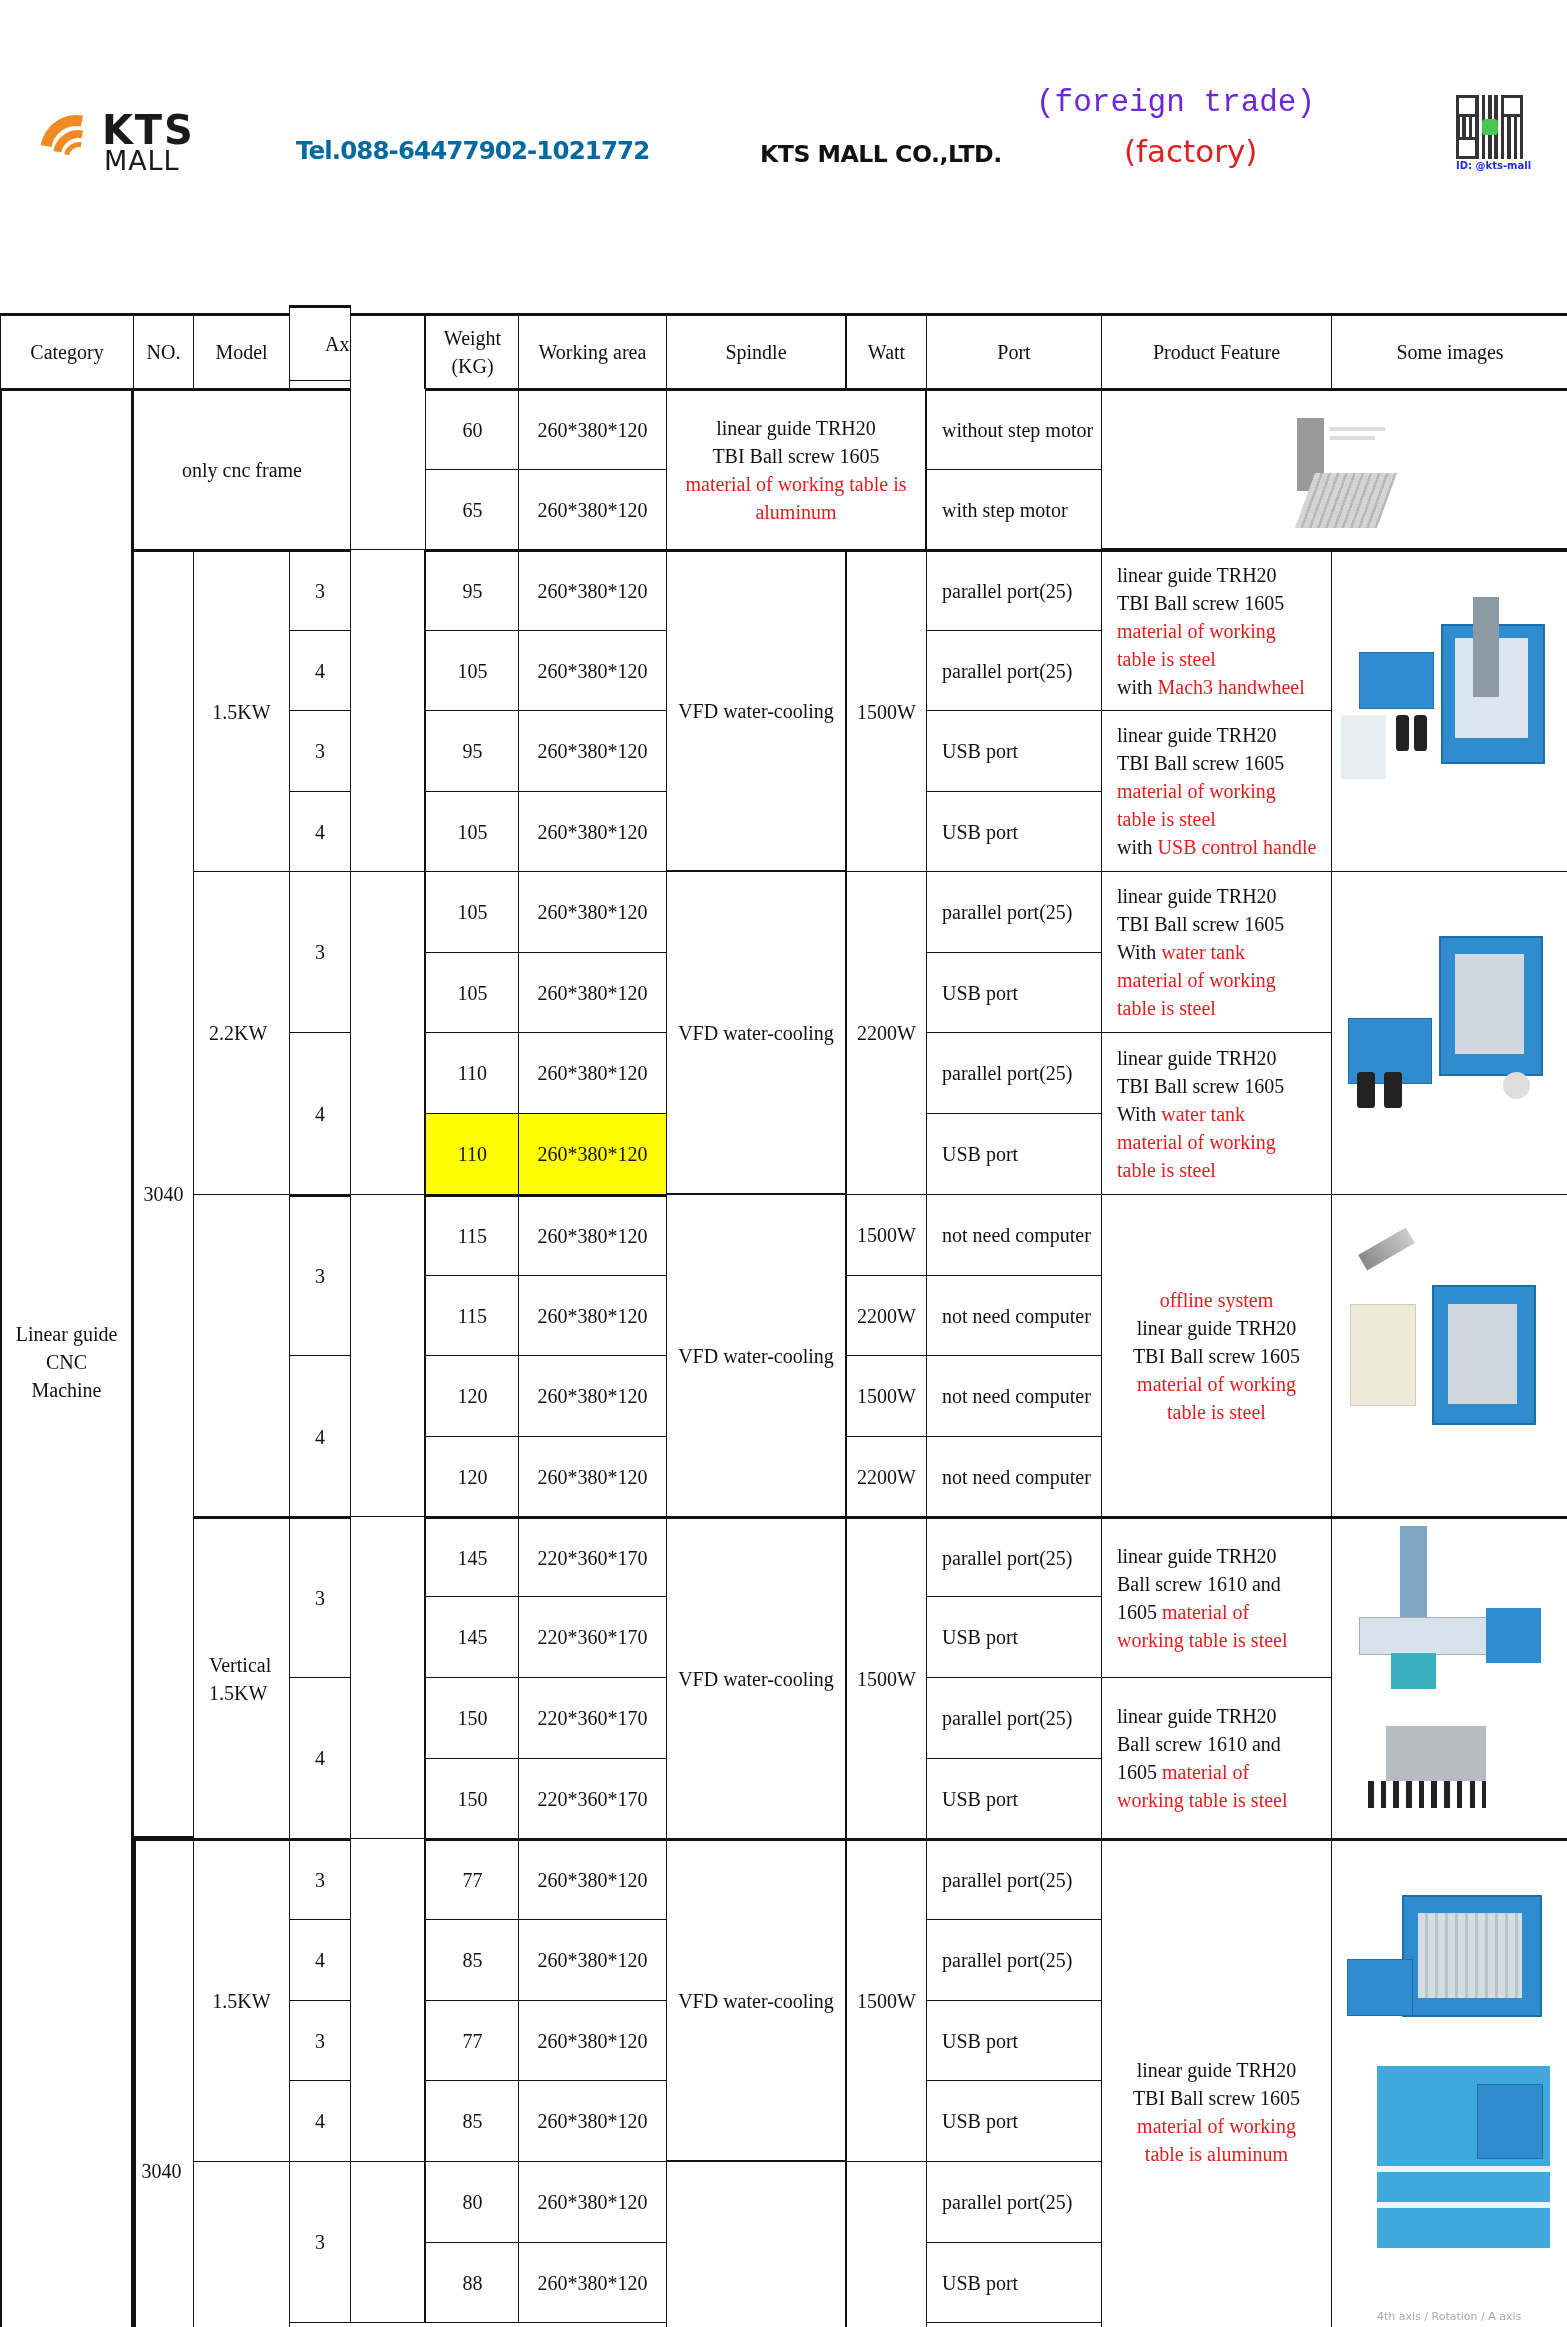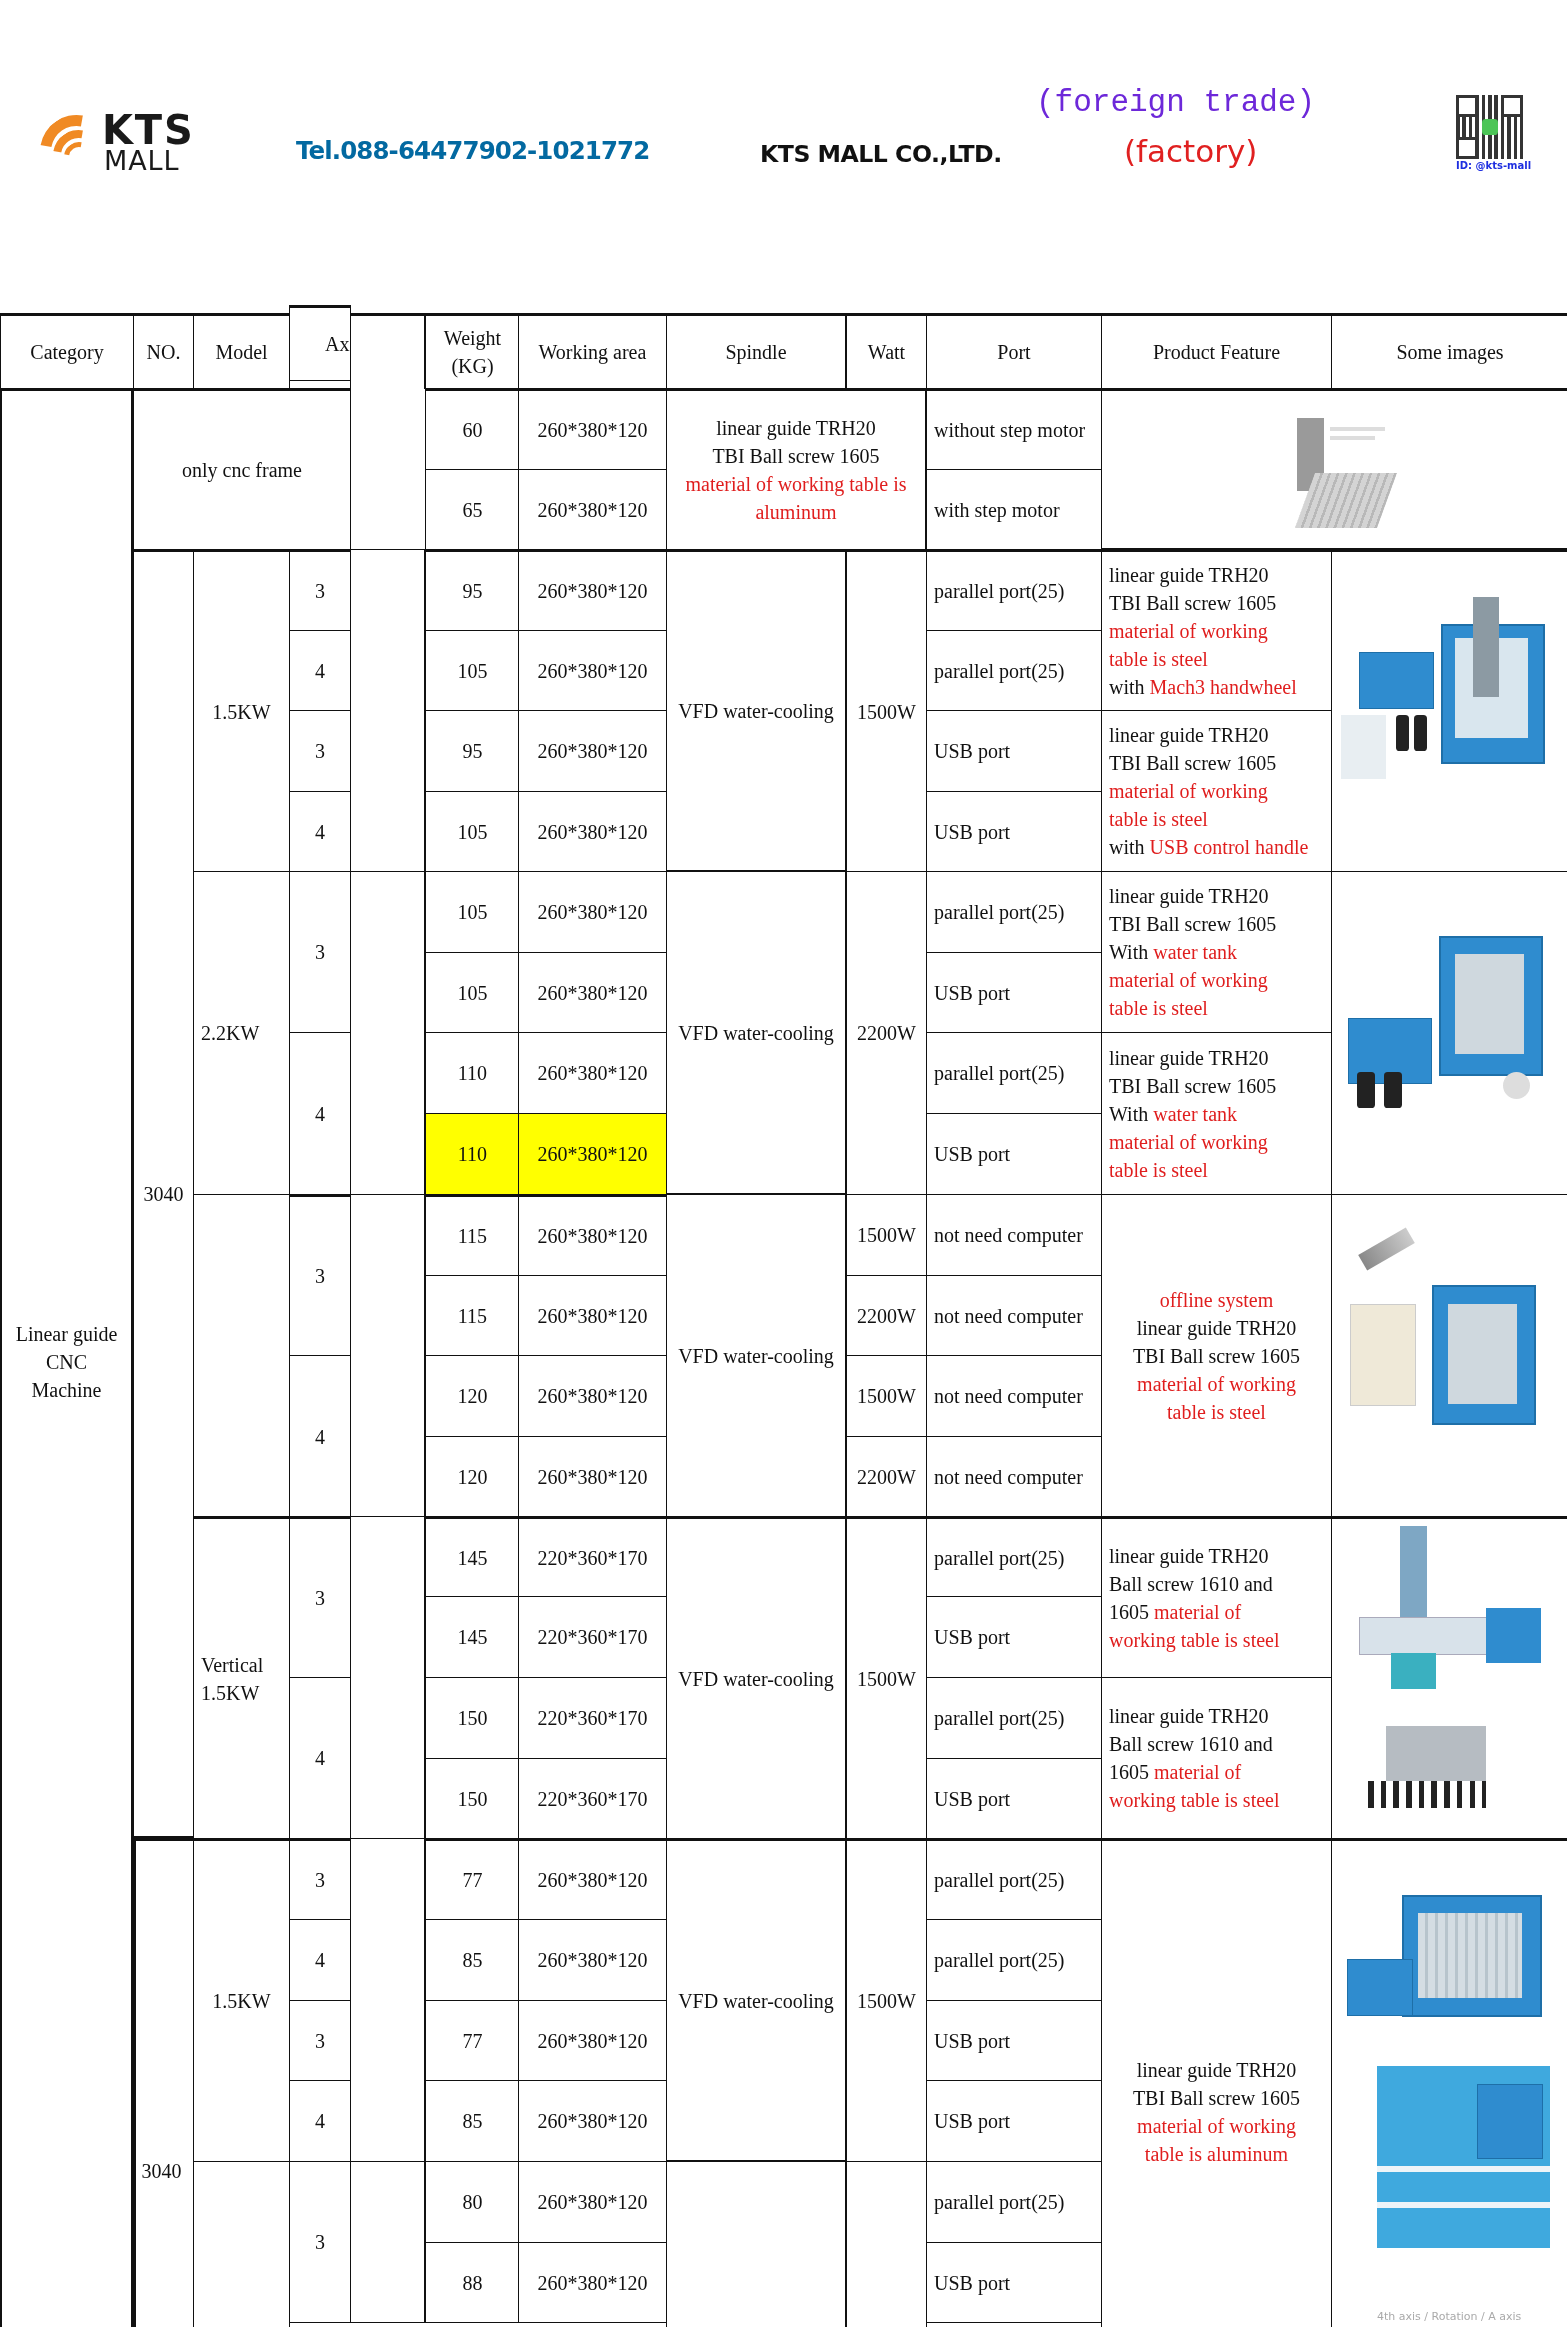--- a/index.html
+++ b/index.html
@@ -19,21 +19,21 @@
       #fff; opacity:0.85; }
   .qr::before, .qr::after { content:""; position:absolute; width:16.4px; height:16.4px; border:3.6px solid #111; background:#fff; }
   .qr::before { left:0; top:0; }
   .qr::after { right:0; top:0; }
   .qr .q3 { position:absolute; left:0; bottom:0; width:16.4px; height:16.4px; border:3.6px solid #111; background:#fff; }
   .qr .line { position:absolute; left:25.5px; top:23.6px; width:16.4px; height:16.4px; background:#2dbb3a; border-radius:3.6px; }
   .qrid { position:absolute; left:1456px; top:160px; font-family:"DejaVu Sans", sans-serif; font-weight:bold; font-size:10px; color:#1d2ee0; }
 
   .tbl { position:absolute; left:0; top:0; width:1567px; height:2327px; }
   .c { position:absolute; box-sizing:border-box; border:1.4px solid #111; display:flex; align-items:center; justify-content:center; text-align:center; font-size:20px; line-height:28px; background:#fff; }
-  .c.l { justify-content:flex-start; text-align:left; padding-left:7px; }
+  .c.l { justify-content:flex-start; text-align:left; padding-left:15px; }
   .c.nob { border:none; }
   .thick-t { border-top:3.6px solid #111; }
   .yellow { background:#ffff00; }
   .red { color:#e01e1e; }
   .blk { display:block; }
 </style>
 </head>
 <body>
 
 <div class="hdr">

